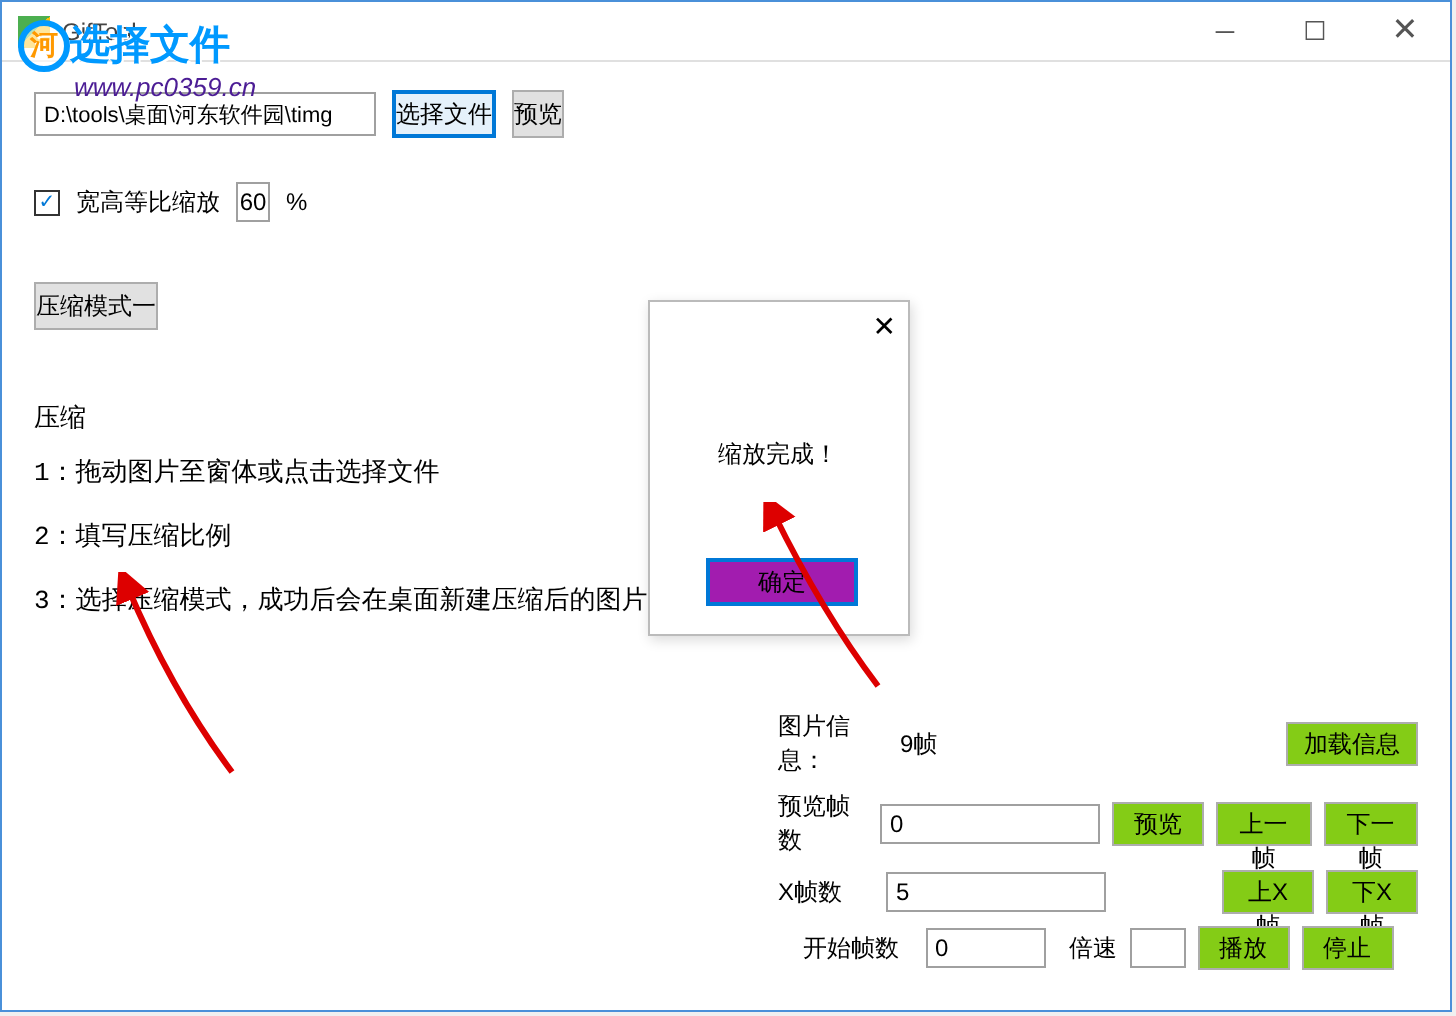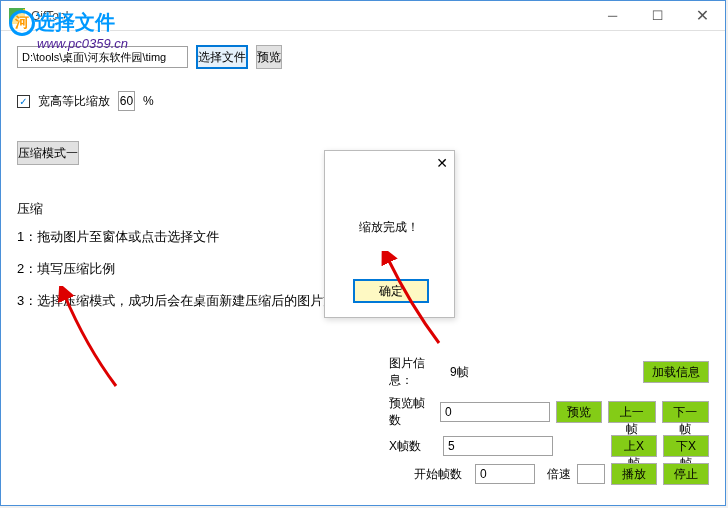--- a/index.html
+++ b/index.html
@@ -111,20 +111,21 @@
       margin-bottom: 35px;
     }
     .section-title {
       font-size: 13px;
       margin-bottom: 10px;
     }
     .instruction {
       font-size: 13px;
       margin-bottom: 14px;
       line-height: 1.4;
+      font-family: Liberation Mono, monospace;
     }
     .dialog {
       position: absolute;
       left: 323px;
       top: 119px;
       width: 131px;
       height: 168px;
       background: #fff;
       border: 1px solid #bbb;
       box-shadow: 1px 2px 6px rgba(0,0,0,0.15);
@@ -142,36 +143,36 @@
       top: 68px;
       font-size: 12px;
     }
     .dialog-ok {
       position: absolute;
       left: 28px;
       bottom: 14px;
       width: 76px;
       height: 24px;
       border: 2px solid #0078d7;
-      background: #fef9c3;
+      background: #a21caf;
       font-size: 12px;
       cursor: pointer;
     }
     .bottom-panel {
       position: absolute;
       right: 16px;
       bottom: 14px;
       width: 320px;
     }
     .info-row {
       display: flex;
       align-items: center;
       margin-bottom: 6px;
       gap: 6px;
-      justify-content: flex-end;
+      justify-content: center;
     }
     .info-label {
       width: 55px;
       font-size: 12px;
       text-align: left;
     }
     .info-input {
       width: 110px;
       height: 20px;
       border: 1px solid #a0a0a0;

